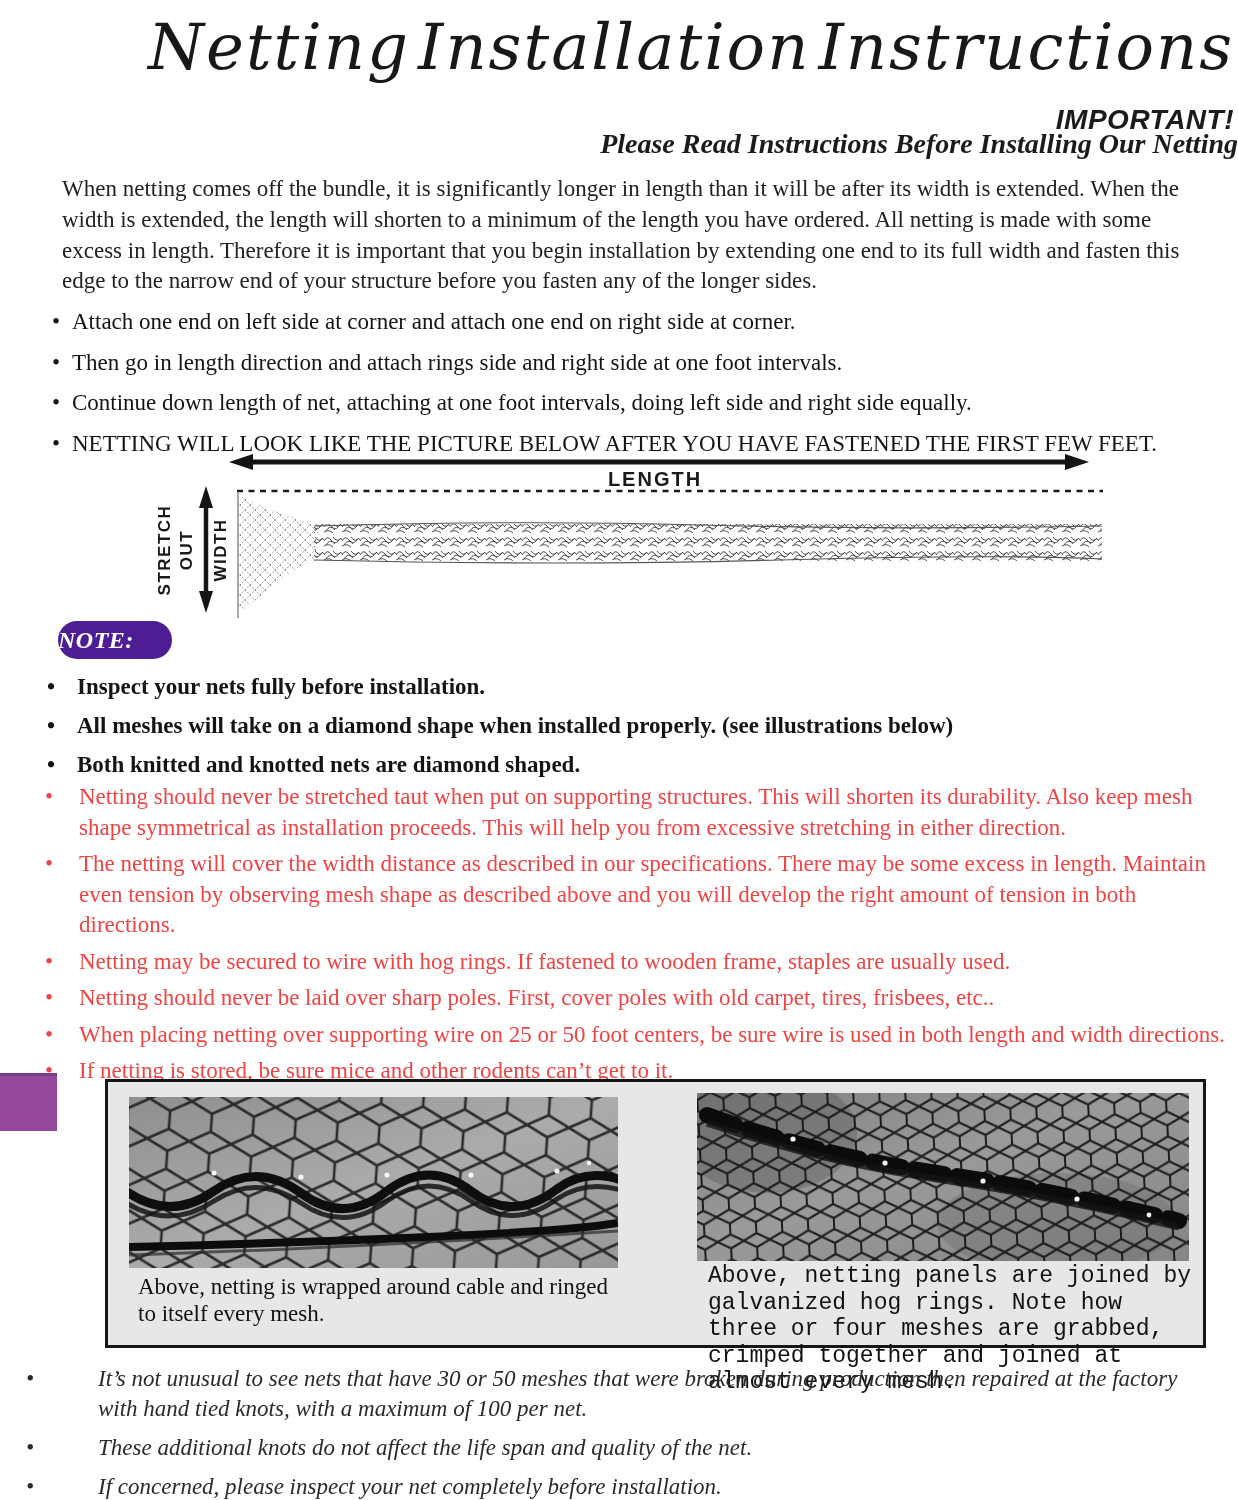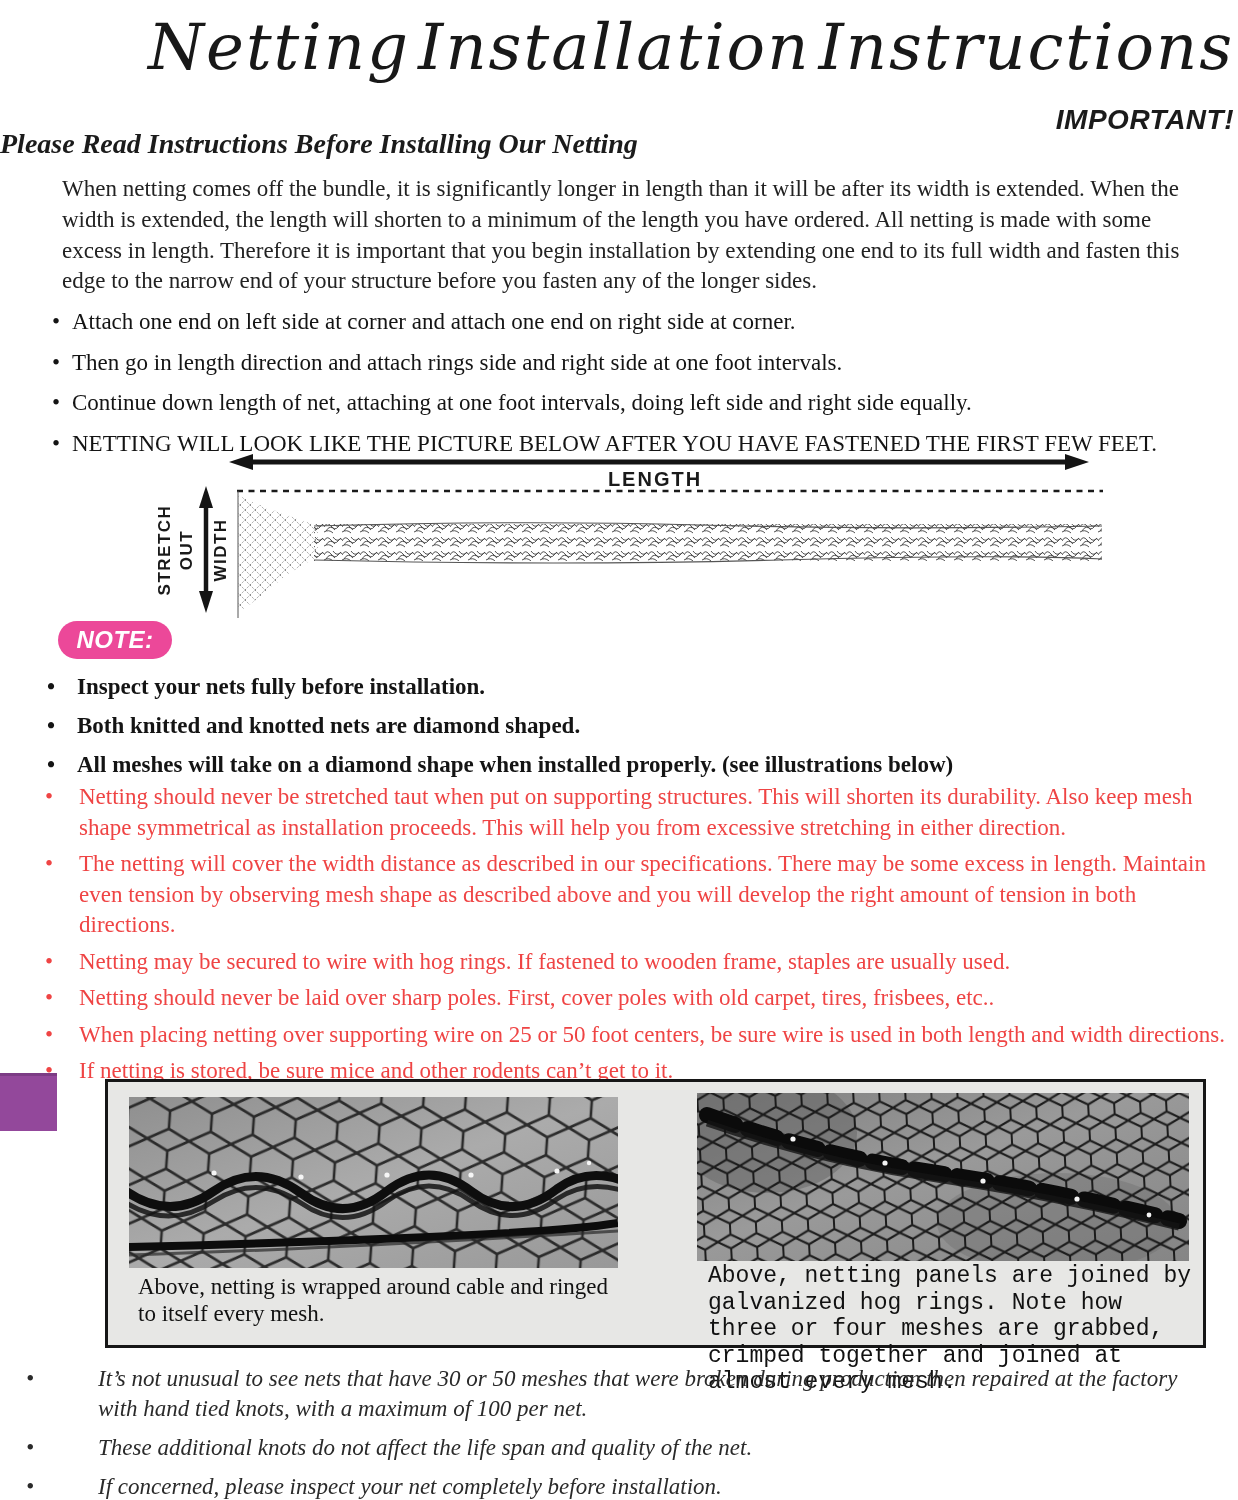--- a/index.html
+++ b/index.html
@@ -21,42 +21,42 @@
     font-style:italic; font-size:64px; font-weight:400;
     letter-spacing:2px; color:#181818;
   }
   #important {
     top:104px; right:4px;
     font-family:"Liberation Sans", sans-serif;
     font-weight:bold; font-style:italic; font-size:28px;
     letter-spacing:0.5px; color:#1b1b1b;
   }
   #subtitle {
-    top:128px; left:0; width:1238px; text-align:left;
+    top:128px; left:0; width:1238px; text-align:right;
     font-style:italic; font-weight:bold; font-size:28px; color:#1b1b1b;
   }
 
   
   #intro {
     top:174px; left:62px; width:1140px;
     font-size:23px; line-height:30.8px; color:#222;
   }
 
   
   ul { list-style:none; }
   .blist li::before { content:"•"; display:inline-block; }
   #setup-list { top:309px; left:62px; width:1170px; font-size:23px; }
   #setup-list li { margin-bottom:14.5px; padding-left:10px; text-indent:-10px; }
   #setup-list li::before { width:10px; }
 
   #note-badge {
     top:621px; left:58px; width:114px; height:38px;
-    background:#ec4899; border-radius:19px;
-    display:flex; align-items:center; justify-content:center;
-    color:#fff; font-family:Liberation Sans, sans-serif;
+    background:#4c1d95; border-radius:19px;
+    display:flex; align-items:center; justify-content:flex-start;
+    color:#fff; font-family:Liberation Serif, serif;
     font-weight:bold; font-style:italic; font-size:24px; letter-spacing:0.5px;
   }
 
   #bold-list { top:674px; left:62px; width:1170px; font-size:23px; font-weight:bold; }
   #bold-list li { margin-bottom:13px; padding-left:15px; text-indent:-15px; }
   #bold-list li::before { width:15px; }
 
   #main-list { top:782px; left:62px; width:1172px; font-size:23px; line-height:30.5px; color:#ef4444; }
   #main-list li { margin-bottom:6px; padding-left:17px; text-indent:-17px; }
   #main-list li::before { width:17px; }
@@ -144,22 +144,22 @@
     <path d="M314,110 Q560,116 780,110 T1102,109" stroke="#555" stroke-width="1.2" fill="none"></path>
   </g>
 </svg>
 
 <div id="note-badge" class="abs">
   <span>NOTE:</span>
 </div>
 
 <ul id="bold-list" class="abs blist">
   <li>Inspect your nets fully before installation.</li>
+  <li>All meshes will take on a diamond shape when installed properly. (see illustrations below)</li>
   <li>Both knitted and knotted nets are diamond shaped.</li>
-  <li>All meshes will take on a diamond shape when installed properly. (see illustrations below)</li>
 </ul>
 
 <ul id="main-list" class="abs blist">
   <li>Netting should never be stretched taut when put on supporting structures. This will shorten its durability. Also keep mesh shape symmetrical as installation proceeds. This will help you from excessive stretching in either direction.</li>
   <li>The netting will cover the width distance as described in our specifications. There may be some excess in length. Maintain even tension by observing mesh shape as described above and you will develop the right amount of tension in both directions.</li>
   <li>Netting may be secured to wire with hog rings. If fastened to wooden frame, staples are usually used.</li>
   <li>Netting should never be laid over sharp poles. First, cover poles with old carpet, tires, frisbees, etc..</li>
   <li>When placing netting over supporting wire on 25 or 50 foot centers, be sure wire is used in both length and width directions.</li>
   <li>If netting is stored, be sure mice and other rodents can’t get to it.</li>
 </ul>

